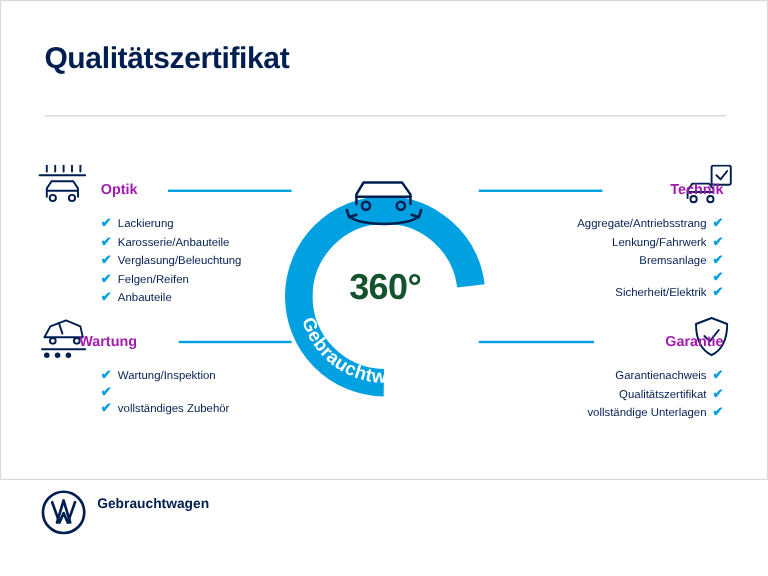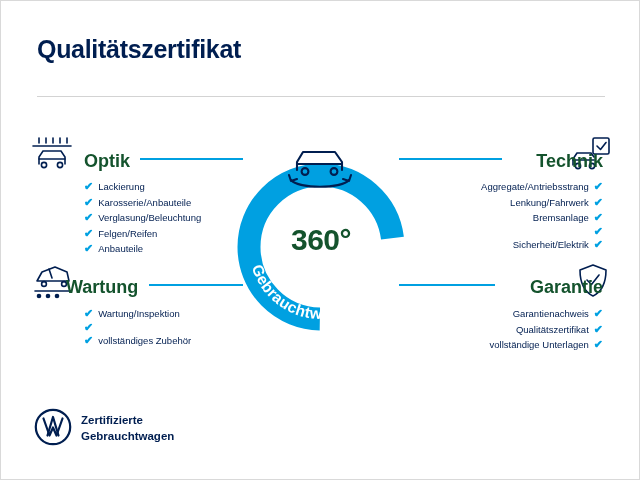--- a/index.html
+++ b/index.html
@@ -10,21 +10,21 @@
   body {
     width: 640px;
     height: 480px;
     font-family: "Liberation Sans", sans-serif;
     color: #001e50;
     overflow: hidden;
   }
   .page {
     position: relative;
     width: 640px;
-    height: 480px;
+    height: 400px;
     box-sizing: border-box;
     border: 1px solid #d9d9d9;
     background: #fff;
   }
   
   .title {
     position: absolute;
     left: 36px;
     top: 34px;
     font-size: 25px;
@@ -36,23 +36,23 @@
     position: absolute;
     left: 36px;
     top: 95px;
     width: 568px;
     height: 1px;
     background: #d3d3d3;
   }
   
   .sec-head {
     position: absolute;
-    font-size: 18px;
-    font-weight: bold;
-    color: #14532d;
+    font-size: 12px;
+    font-weight: bold;
+    color: #a21caf;
     white-space: nowrap;
   }
   .sec-rule {
     position: absolute;
     height: 2px;
     background: #00a0e1;
   }
   
   .list {
     position: absolute;
@@ -300,17 +300,16 @@
   <div class="footer-logo">
     <svg width="38" height="38" viewBox="0 0 38 38">
       <circle cx="19" cy="19" r="17.2" fill="none" stroke="#001e50" stroke-width="2.2"></circle>
       <g fill="none" stroke="#001e50" stroke-width="2.2" stroke-linejoin="round" stroke-linecap="round">
         <path d="M9.5 10.5 L15.5 27.5 L19 19.5 L22.5 27.5 L28.5 10.5"></path>
         <path d="M13.5 27.5 L19 9 L24.5 27.5"></path>
       </g>
     </svg>
   </div>
   <div class="footer-text">
-    <div>Zertifizierte</div>
     <div>Gebrauchtwagen</div>
   </div>
 
 </div>
 
 </body></html>

